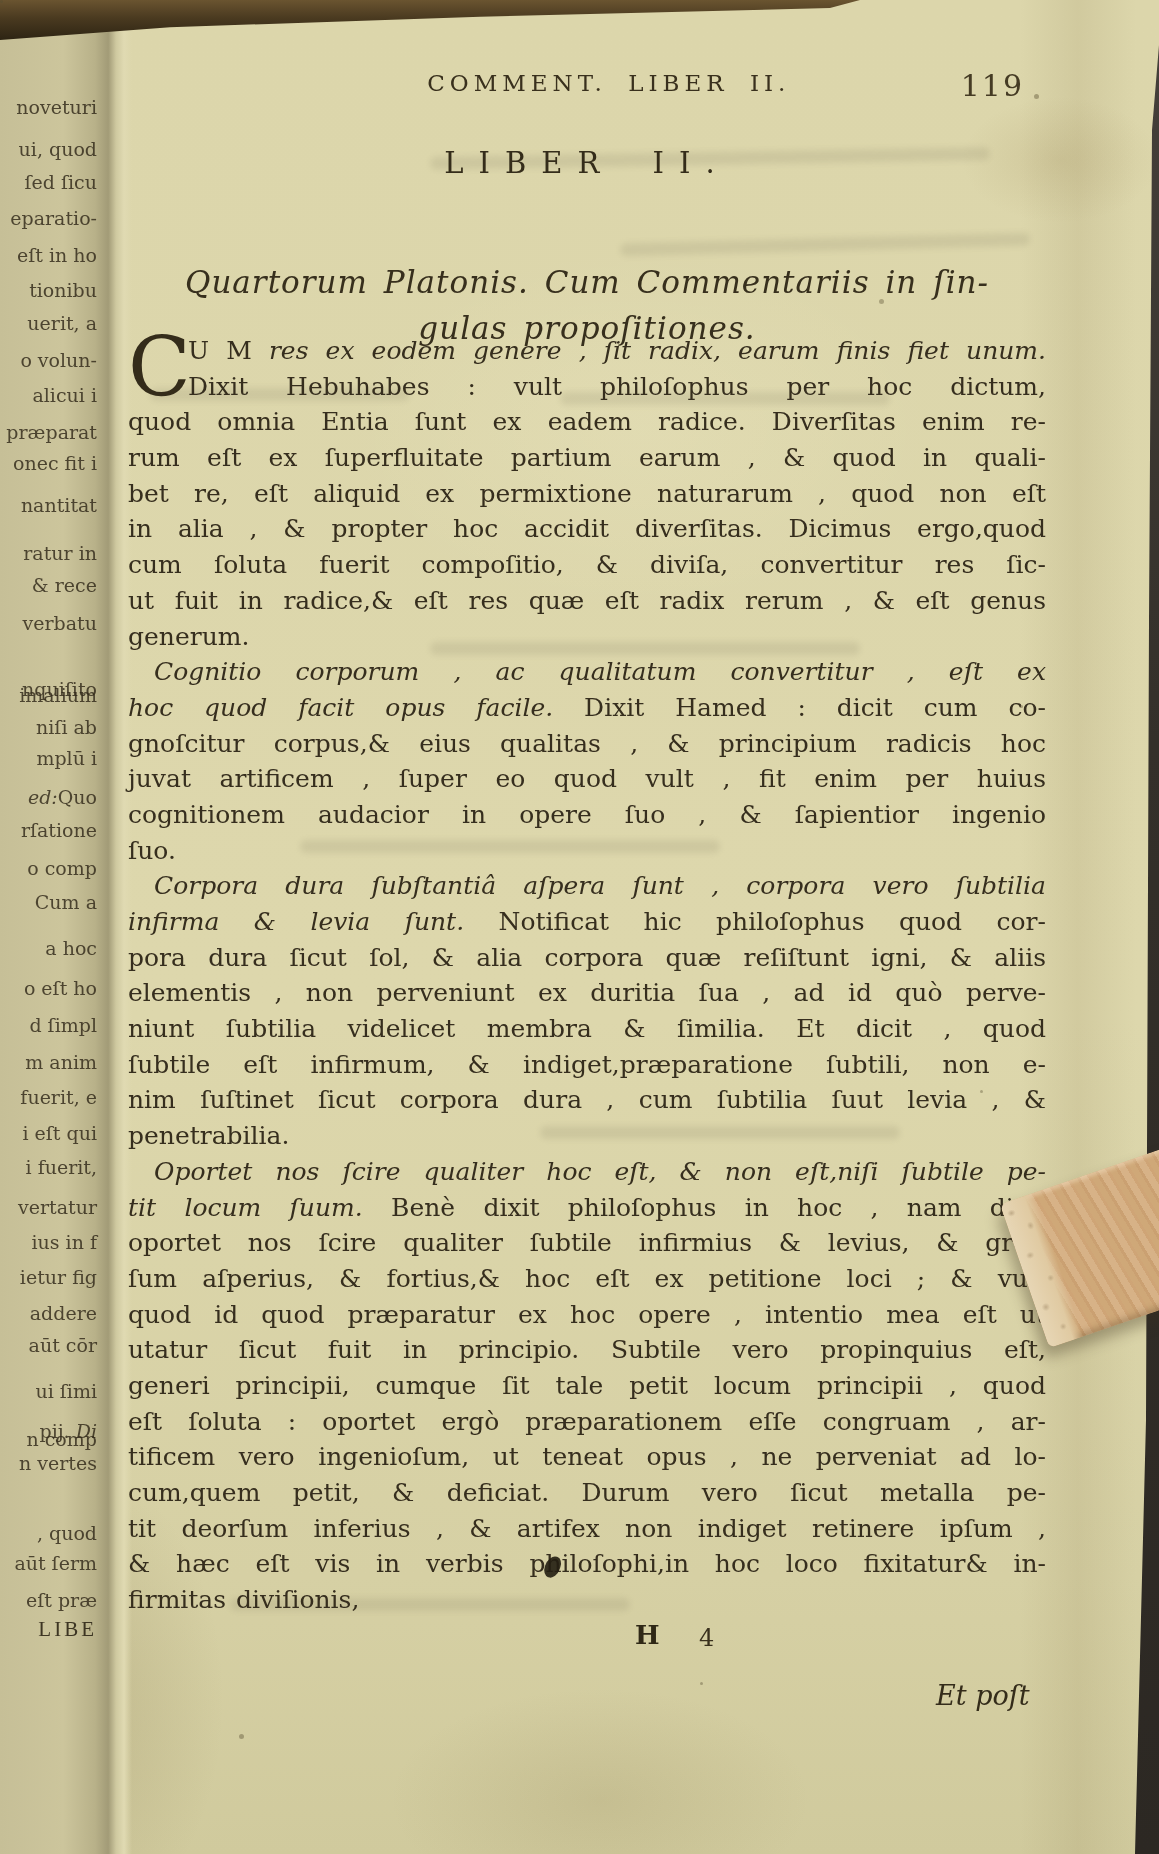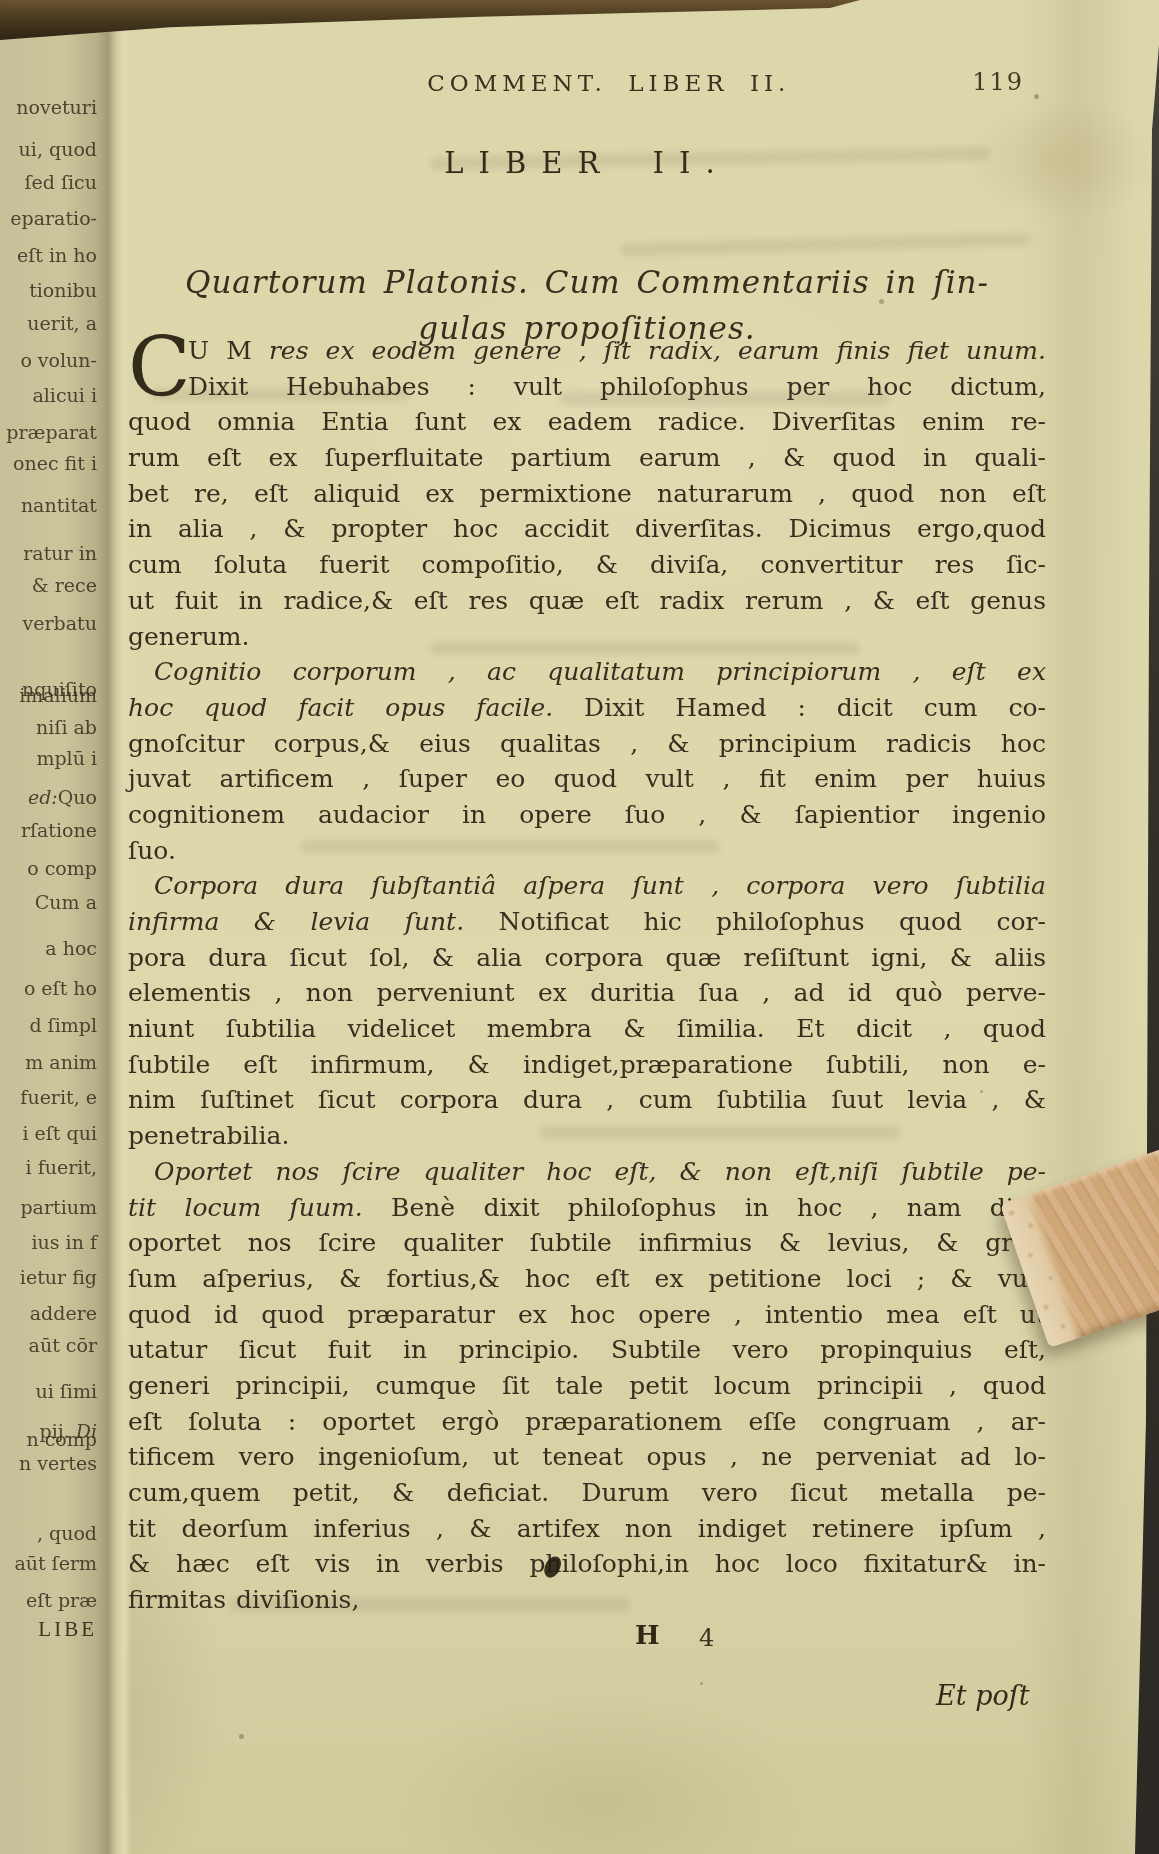--- a/index.html
+++ b/index.html
@@ -57,21 +57,21 @@
       linear-gradient(90deg,#e7d6b5 0,#e0caa2 70%,rgba(224,202,162,0) 100%);
   }
   
   .ghost{position:absolute; height:13px; border-radius:7px; background:rgba(122,118,88,.35); filter:blur(3px); opacity:.45;}
   
   .header-row{position:absolute; left:128px; top:70px; width:918px; height:30px;}
   .running-title{
     position:absolute; left:50%; transform:translateX(-44%);
     font-size:23px; letter-spacing:5px; word-spacing:9px; color:#39301d; white-space:nowrap;
   }
-  .pagenum{position:absolute; right:22px; top:-2px; font-size:24px; letter-spacing:2px; color:#453b24;}
+  .pagenum{position:absolute; right:22px; top:-2px; font-size:30px; letter-spacing:2px; color:#453b24;}
   .book-title{
     position:absolute; left:128px; top:146px; width:918px; text-align:center;
     font-size:29px; letter-spacing:15px; word-spacing:14px; color:#342c1a;
   }
   .subtitle{position:absolute; left:128px; width:918px; text-align:center;
     font-style:italic; font-size:31px; letter-spacing:1px; word-spacing:5px; color:#372f1d;margin-top:40px;}
   #sub1{top:224px;} #sub2{top:270px;}
   
   .body-col{position:absolute; left:128px; top:333px; width:918px; color:#362e1e;}
   .para{overflow:visible;}
@@ -140,21 +140,21 @@
       <div class="frag" style="top: 819px;"><span>rſatione</span></div>
       <div class="frag" style="top: 857px;"><span>o comp</span></div>
       <div class="frag" style="top: 891px;"><span>Cum a</span></div>
       <div class="frag" style="top: 937px;"><span>a hoc</span></div>
       <div class="frag" style="top: 977px;"><span>o eſt ho</span></div>
       <div class="frag" style="top: 1014px;"><span>d ſimpl</span></div>
       <div class="frag" style="top: 1051px;"><span>m anim</span></div>
       <div class="frag" style="top: 1086px;"><span>fuerit, e</span></div>
       <div class="frag" style="top: 1122px;"><span>i eſt qui</span></div>
       <div class="frag" style="top: 1156px;"><span>i fuerit,</span></div>
-      <div class="frag" style="top: 1196px;"><span>partium</span></div>
+      <div class="frag" style="top: 1196px;"><span>vertatur</span></div>
       <div class="frag" style="top: 1231px;"><span>ius in f</span></div>
       <div class="frag" style="top: 1266px;"><span>ietur fig</span></div>
       <div class="frag" style="top: 1302px;"><span>addere</span></div>
       <div class="frag" style="top: 1334px;"><span>aūt cōr</span></div>
       <div class="frag" style="top: 1380px;"><span>ui ſimi</span></div>
       <div class="frag" style="top: 1420px;"><span>pij. </span><span class="it">Di</span></div>
       <div class="frag" style="top: 1452px;"><span>n vertes</span></div>
       <div class="frag" style="top: 1428px; text-align: right;"><span>n comp</span></div>
       <div class="frag" style="top: 1522px;"><span>, quod</span></div>
       <div class="frag" style="top: 1552px;"><span>aūt ſerm</span></div>
@@ -181,21 +181,21 @@
         <div class="line"><span>Dixit Hebuhabes : vult philoſophus per hoc dictum,</span></div>
         <div class="line"><span>quod omnia Entia ſunt ex eadem radice. Diverſitas enim re-</span></div>
         <div class="line"><span>rum eſt ex ſuperfluitate partium earum , &amp; quod in quali-</span></div>
         <div class="line"><span>bet re, eſt aliquid ex permixtione naturarum , quod non eſt</span></div>
         <div class="line"><span>in alia , &amp; propter hoc accidit diverſitas. Dicimus ergo,quod</span></div>
         <div class="line"><span>cum ſoluta fuerit compoſitio, &amp; diviſa, convertitur res ſic-</span></div>
         <div class="line"><span>ut fuit in radice,&amp; eſt res quæ eſt radix rerum , &amp; eſt genus</span></div>
         <div class="line last"><span>generum.</span></div>
       </div>
       <div class="para">
-        <div class="line indent"><span class="it">Cognitio corporum , ac qualitatum principiorum , eſt ex</span></div>
+        <div class="line indent"><span class="it">Cognitio corporum , ac qualitatum convertitur , eſt ex</span></div>
         <div class="line"><span class="it">hoc quod facit opus facile.</span><span> Dixit Hamed : dicit cum co-</span></div>
         <div class="line"><span>gnoſcitur corpus,&amp; eius qualitas , &amp; principium radicis hoc</span></div>
         <div class="line"><span>juvat artificem , ſuper eo quod vult , fit enim per huius</span></div>
         <div class="line"><span>cognitionem audacior in opere ſuo , &amp; ſapientior ingenio</span></div>
         <div class="line last"><span>ſuo.</span></div>
       </div>
       <div class="para">
         <div class="line indent"><span class="it">Corpora dura ſubſtantiâ aſpera ſunt , corpora vero ſubtilia</span></div>
         <div class="line"><span class="it">infirma &amp; levia ſunt.</span><span> Notificat hic philoſophus quod cor-</span></div>
         <div class="line"><span>pora dura ſicut ſol, &amp; alia corpora quæ reſiſtunt igni, &amp; aliis</span></div>

